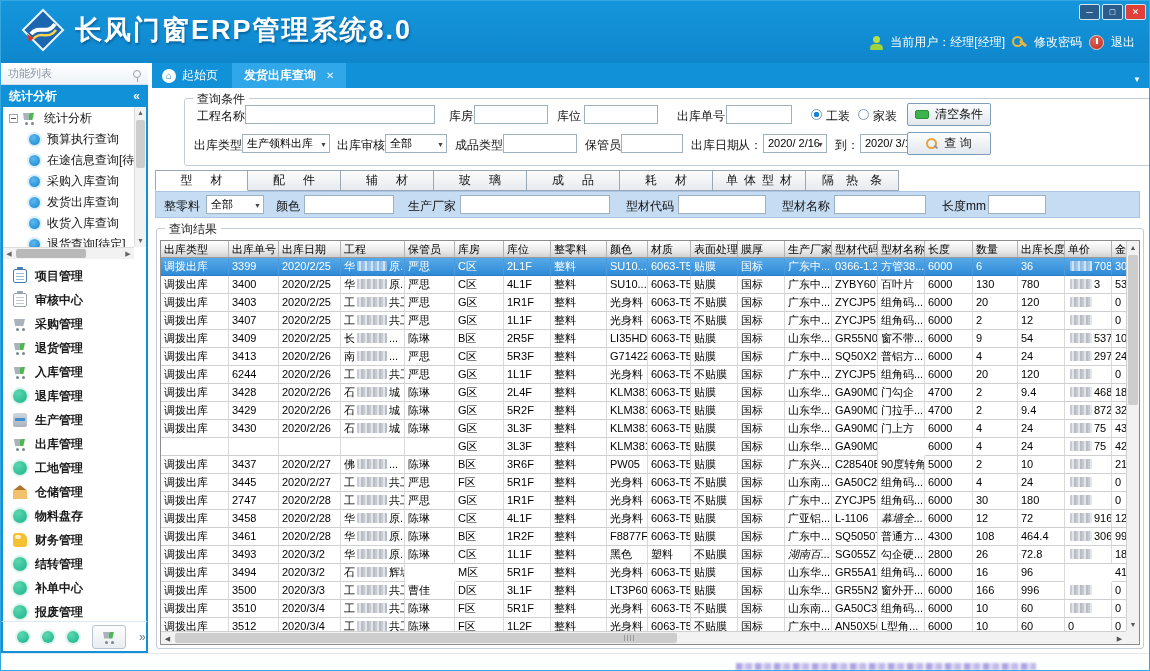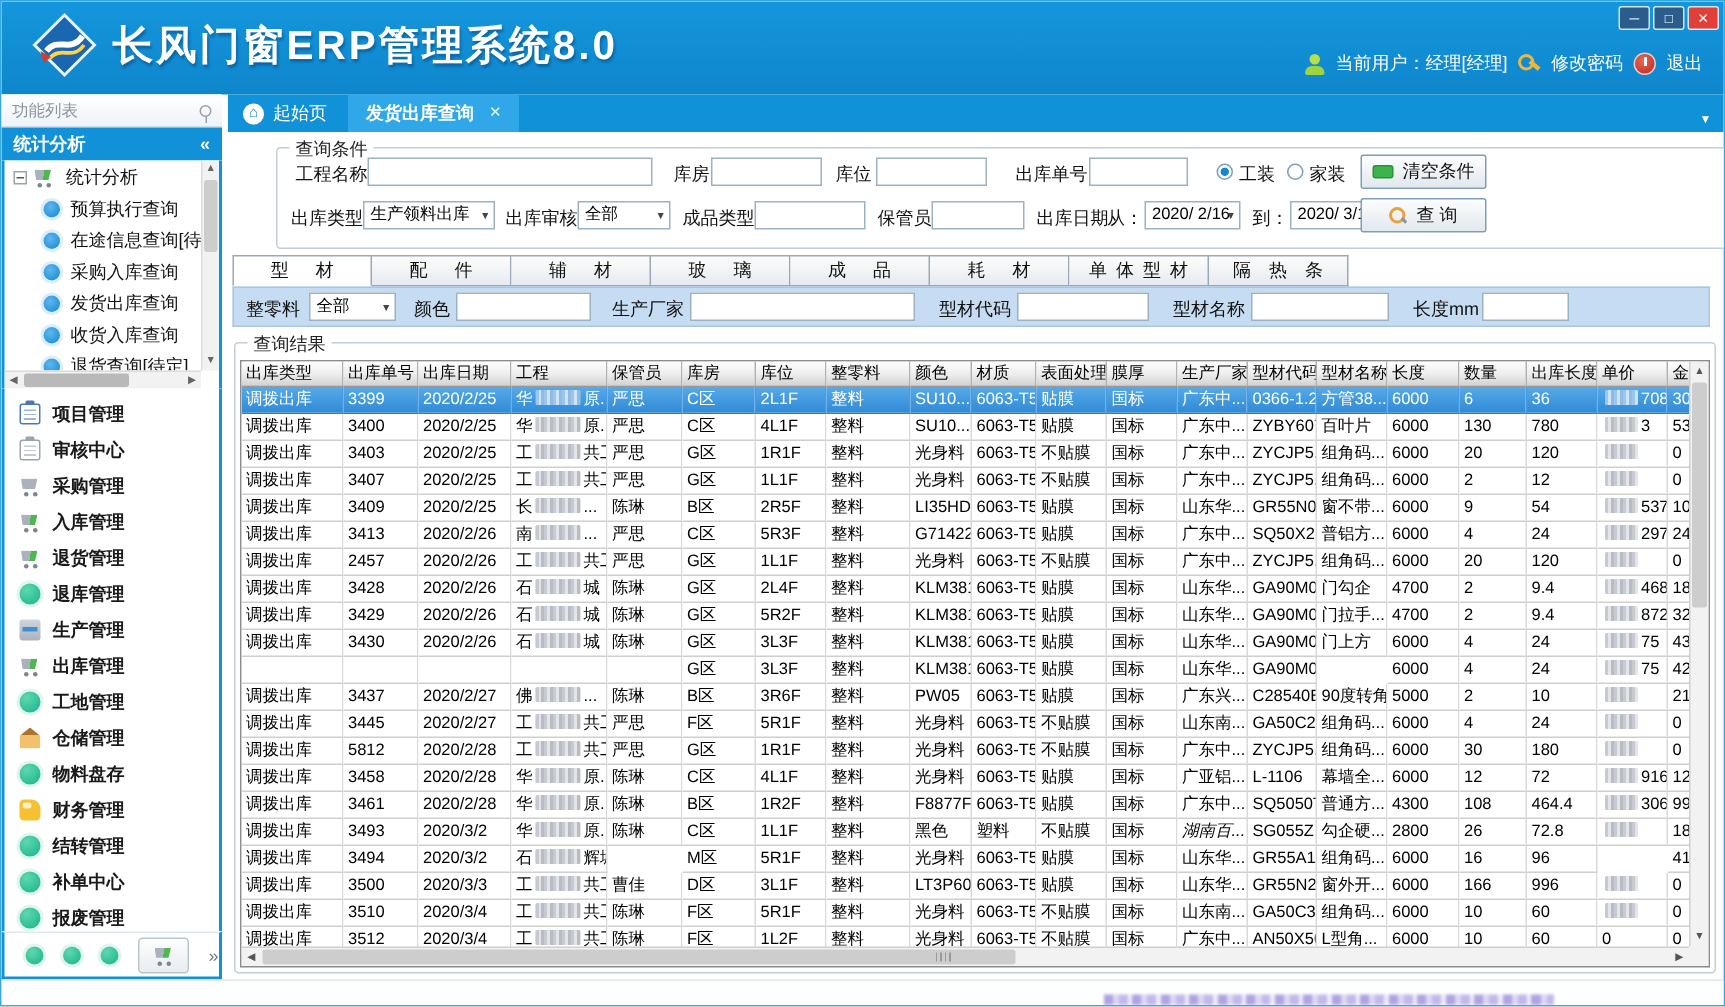--- a/index.html
+++ b/index.html
@@ -220,25 +220,25 @@
         <div class="menu-item">
           <span class="ic ic-clipboard gray"></span>
           <span>审核中心</span>
         </div>
         <div class="menu-item">
           <span class="ic ic-cart"></span>
           <span>采购管理</span>
         </div>
         <div class="menu-item">
           <span class="ic ic-cart green"></span>
+          <span>退货管理</span>
+        </div>
+        <div class="menu-item">
+          <span class="ic ic-cart green"></span>
           <span>入库管理</span>
-        </div>
-        <div class="menu-item">
-          <span class="ic ic-cart green"></span>
-          <span>退货管理</span>
         </div>
         <div class="menu-item">
           <span class="ic ic-circle"></span>
           <span>退库管理</span>
         </div>
         <div class="menu-item">
           <span class="ic ic-machine"></span>
           <span>生产管理</span>
         </div>
         <div class="menu-item">
@@ -518,21 +518,21 @@
                 <div class="gc" style="width: 46px;">SQ50X2...</div>
                 <div class="gc" style="width: 47px;">普铝方...</div>
                 <div class="gc" style="width: 48px;">6000</div>
                 <div class="gc" style="width: 45px;">4</div>
                 <div class="gc" style="width: 47px;">24</div>
                 <div class="gc" style="width: 47px;"><span class="px-blur w-sm"></span><span>2972</span></div>
                 <div class="gc" style="width: 22px;">241</div>
               </div>
               <div class="grow">
                 <div class="gc" style="width: 68px;">调拨出库</div>
-                <div class="gc" style="width: 50px;">2457</div>
+                <div class="gc" style="width: 50px;">6244</div>
                 <div class="gc" style="width: 62px;">2020/2/26</div>
                 <div class="gc" style="width: 64px;"><span>工</span><span class="px-blur w-lg"></span><span>共工程</span></div>
                 <div class="gc" style="width: 50px;">严思</div>
                 <div class="gc" style="width: 49px;">G区</div>
                 <div class="gc" style="width: 47px;">1L1F</div>
                 <div class="gc" style="width: 56px;">整料</div>
                 <div class="gc" style="width: 41px;">光身料</div>
                 <div class="gc" style="width: 43px;">6063-T5</div>
                 <div class="gc" style="width: 47px;">不贴膜</div>
                 <div class="gc" style="width: 47px;">国标</div>
@@ -672,21 +672,21 @@
                 <div class="gc" style="width: 46px;">GA50C27</div>
                 <div class="gc" style="width: 47px;">组角码...</div>
                 <div class="gc" style="width: 48px;">6000</div>
                 <div class="gc" style="width: 45px;">4</div>
                 <div class="gc" style="width: 47px;">24</div>
                 <div class="gc" style="width: 47px;"><span class="px-blur w-sm"></span></div>
                 <div class="gc" style="width: 22px;">0</div>
               </div>
               <div class="grow">
                 <div class="gc" style="width: 68px;">调拨出库</div>
-                <div class="gc" style="width: 50px;">5812</div>
+                <div class="gc" style="width: 50px;">2747</div>
                 <div class="gc" style="width: 62px;">2020/2/28</div>
                 <div class="gc" style="width: 64px;"><span>工</span><span class="px-blur w-lg"></span><span>共工程</span></div>
                 <div class="gc" style="width: 50px;">严思</div>
                 <div class="gc" style="width: 49px;">G区</div>
                 <div class="gc" style="width: 47px;">1R1F</div>
                 <div class="gc" style="width: 56px;">整料</div>
                 <div class="gc" style="width: 41px;">光身料</div>
                 <div class="gc" style="width: 43px;">6063-T5</div>
                 <div class="gc" style="width: 47px;">不贴膜</div>
                 <div class="gc" style="width: 47px;">国标</div>
@@ -707,21 +707,21 @@
                 <div class="gc" style="width: 50px;">陈琳</div>
                 <div class="gc" style="width: 49px;">C区</div>
                 <div class="gc" style="width: 47px;">4L1F</div>
                 <div class="gc" style="width: 56px;">整料</div>
                 <div class="gc" style="width: 41px;">光身料</div>
                 <div class="gc" style="width: 43px;">6063-T5</div>
                 <div class="gc" style="width: 47px;">贴膜</div>
                 <div class="gc" style="width: 47px;">国标</div>
                 <div class="gc" style="width: 47px;">广亚铝...</div>
                 <div class="gc" style="width: 46px;">L-1106</div>
-                <div class="gc" style="width: 47px;">幕墙全...</div>
+                <div class="gc" style="width: 47px; font-style: italic;">幕墙全...</div>
                 <div class="gc" style="width: 48px;">6000</div>
                 <div class="gc" style="width: 45px;">12</div>
                 <div class="gc" style="width: 47px;">72</div>
                 <div class="gc" style="width: 47px;"><span class="px-blur w-sm"></span><span>916</span></div>
                 <div class="gc" style="width: 22px;">123</div>
               </div>
               <div class="grow">
                 <div class="gc" style="width: 68px;">调拨出库</div>
                 <div class="gc" style="width: 50px;">3461</div>
                 <div class="gc" style="width: 62px;">2020/2/28</div>

